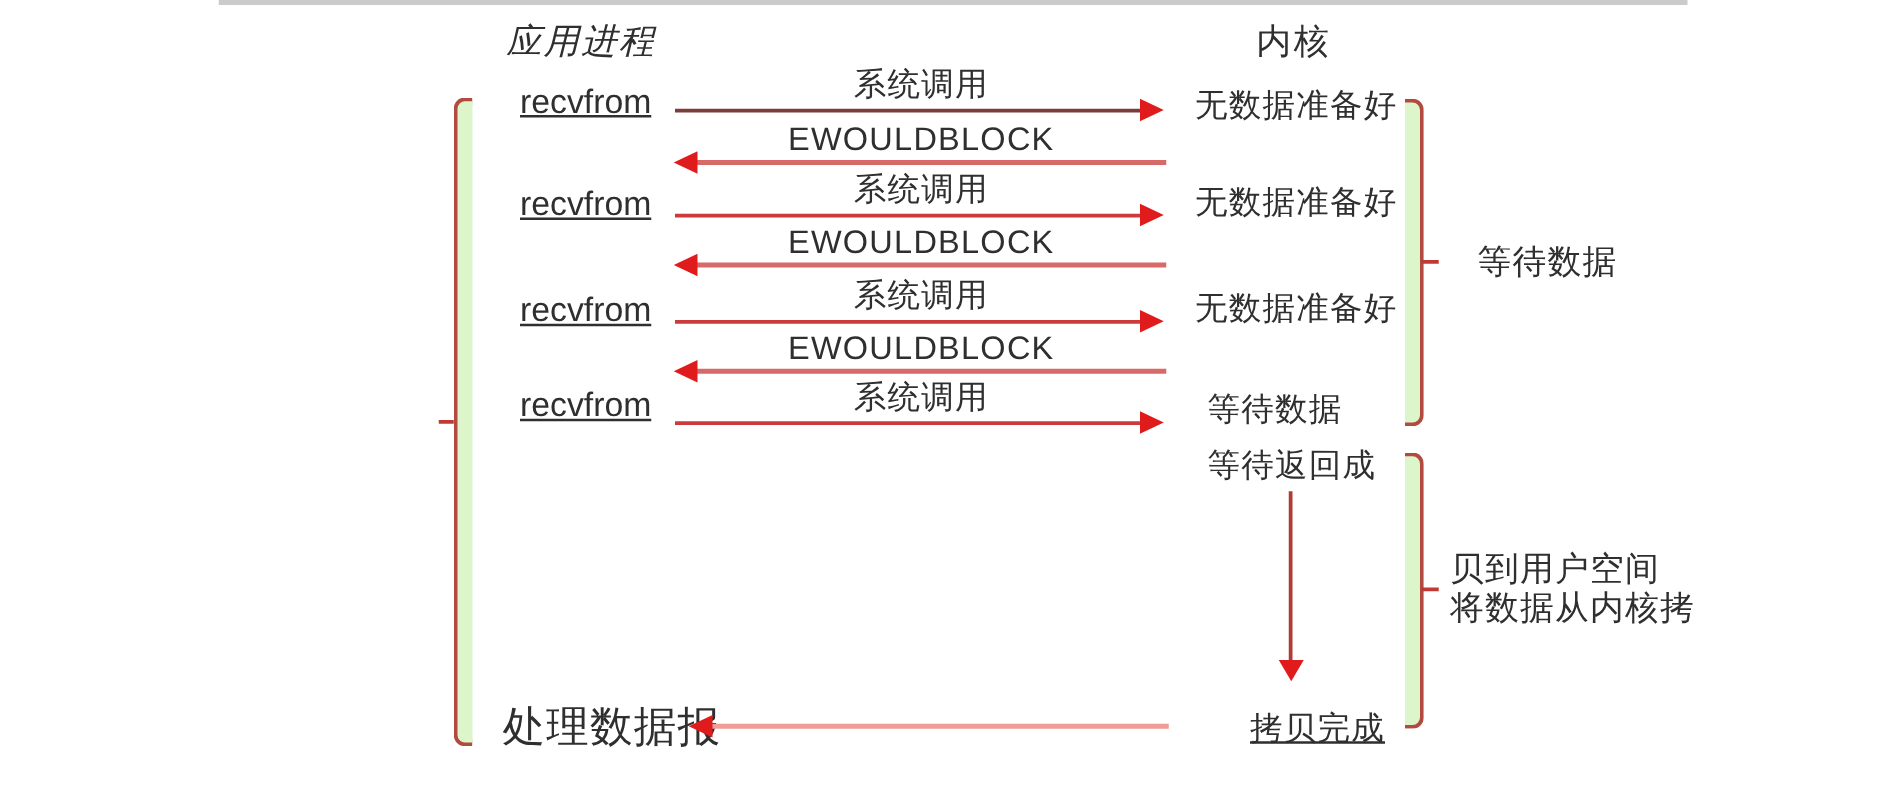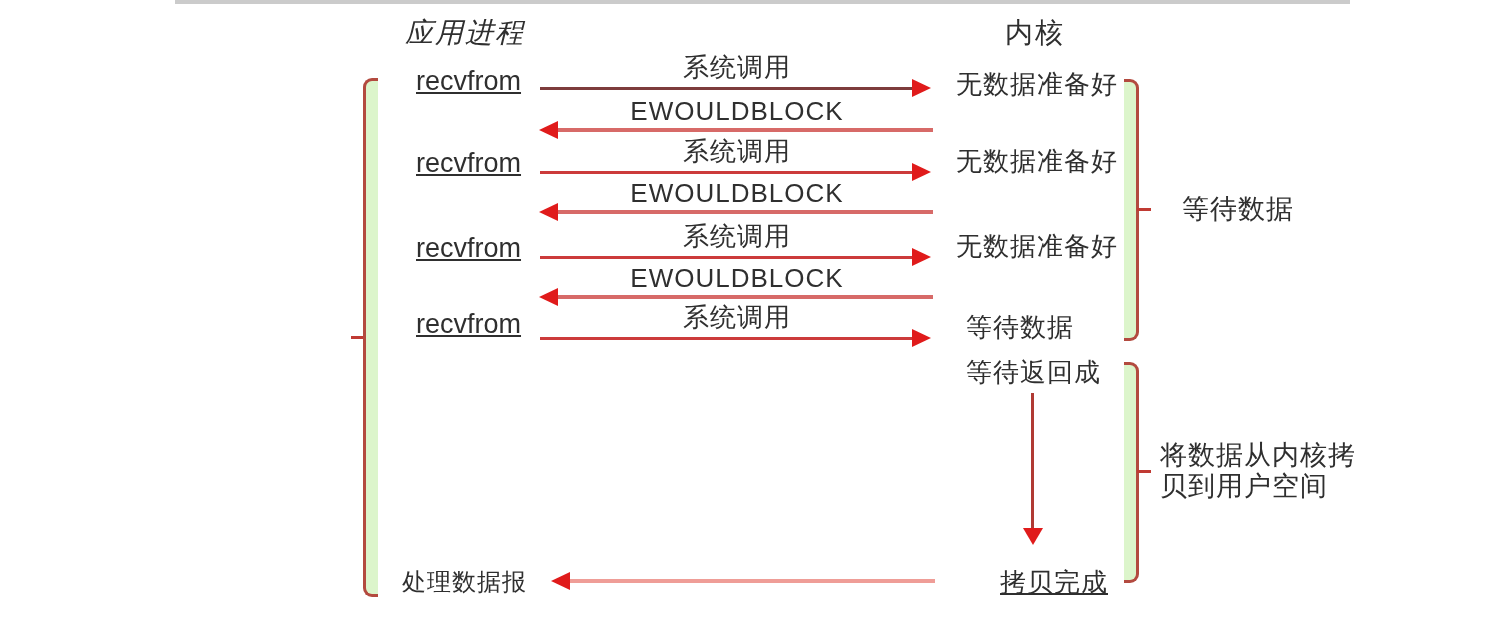--- a/index.html
+++ b/index.html
@@ -47,21 +47,21 @@
   <div class="lbl mono-en" style="left:416px;top:148px;font-size:27px;">recvfrom</div>
   <div class="lbl mono-en" style="left:416px;top:233px;font-size:27px;">recvfrom</div>
   <div class="lbl mono-en" style="left:416px;top:309px;font-size:27px;">recvfrom</div>
 
   <div class="lbl cn" style="left:956px;top:69px;">无数据准备好</div>
   <div class="lbl cn" style="left:956px;top:146px;">无数据准备好</div>
   <div class="lbl cn" style="left:956px;top:231px;">无数据准备好</div>
   <div class="lbl cn" style="left:966px;top:312px;">等待数据</div>
   <div class="lbl cn" style="left:966px;top:357px;">等待返回成</div>
   <div class="lbl cn" style="left:1000px;top:567px;text-decoration:underline;">拷贝完成</div>
-  <div class="lbl cn" style="left:402px;top:567px;font-size:24px;">处理数据报</div>
+  <div class="lbl cn" style="left:402px;top:567px;font-size:34px;">处理数据报</div>
 
   <div class="arrow-label" style="left:627px;top:53px;">系统调用</div>
   <div class="shaft shaft-right1" style="left:540px;top:87px;width:375px;"></div>
   <div class="head head-right" style="left:912px;top:79px;"></div>
 
   <div class="arrow-label" style="left:627px;top:97px;">EWOULDBLOCK</div>
   <div class="shaft shaft-left" style="left:557px;top:128px;width:376px;"></div>
   <div class="head head-left" style="left:539px;top:121px;"></div>
 
   <div class="arrow-label" style="left:627px;top:137px;">系统调用</div>
@@ -84,22 +84,22 @@
   <div class="shaft shaft-right" style="left:540px;top:337px;width:375px;"></div>
   <div class="head head-right" style="left:912px;top:329px;"></div>
 
   <div class="bracket bracket-r" style="left:1124px;top:79px;height:256px;"></div>
   <div class="tick" style="left:1137px;top:208px;width:14px;"></div>
   <div class="note" style="left:1182px;top:193px;">等待数据</div>
 
   <div class="bracket bracket-r" style="left:1124px;top:362px;height:215px;"></div>
   <div class="tick" style="left:1137px;top:470px;width:14px;"></div>
   <div class="note" style="left:1160px;top:440px;line-height:31px;">
+    <div>贝到用户空间</div>
     <div>将数据从内核拷</div>
-    <div>贝到用户空间</div>
   </div>
 
   <div class="shaft shaft-down" style="left:1031px;top:393px;height:137px;"></div>
   <div class="head head-down" style="left:1023px;top:528px;"></div>
 
   <div class="shaft shaft-return" style="left:568px;top:579px;width:367px;"></div>
   <div class="head head-left" style="left:551px;top:572px;"></div>
 
 </div>
 

